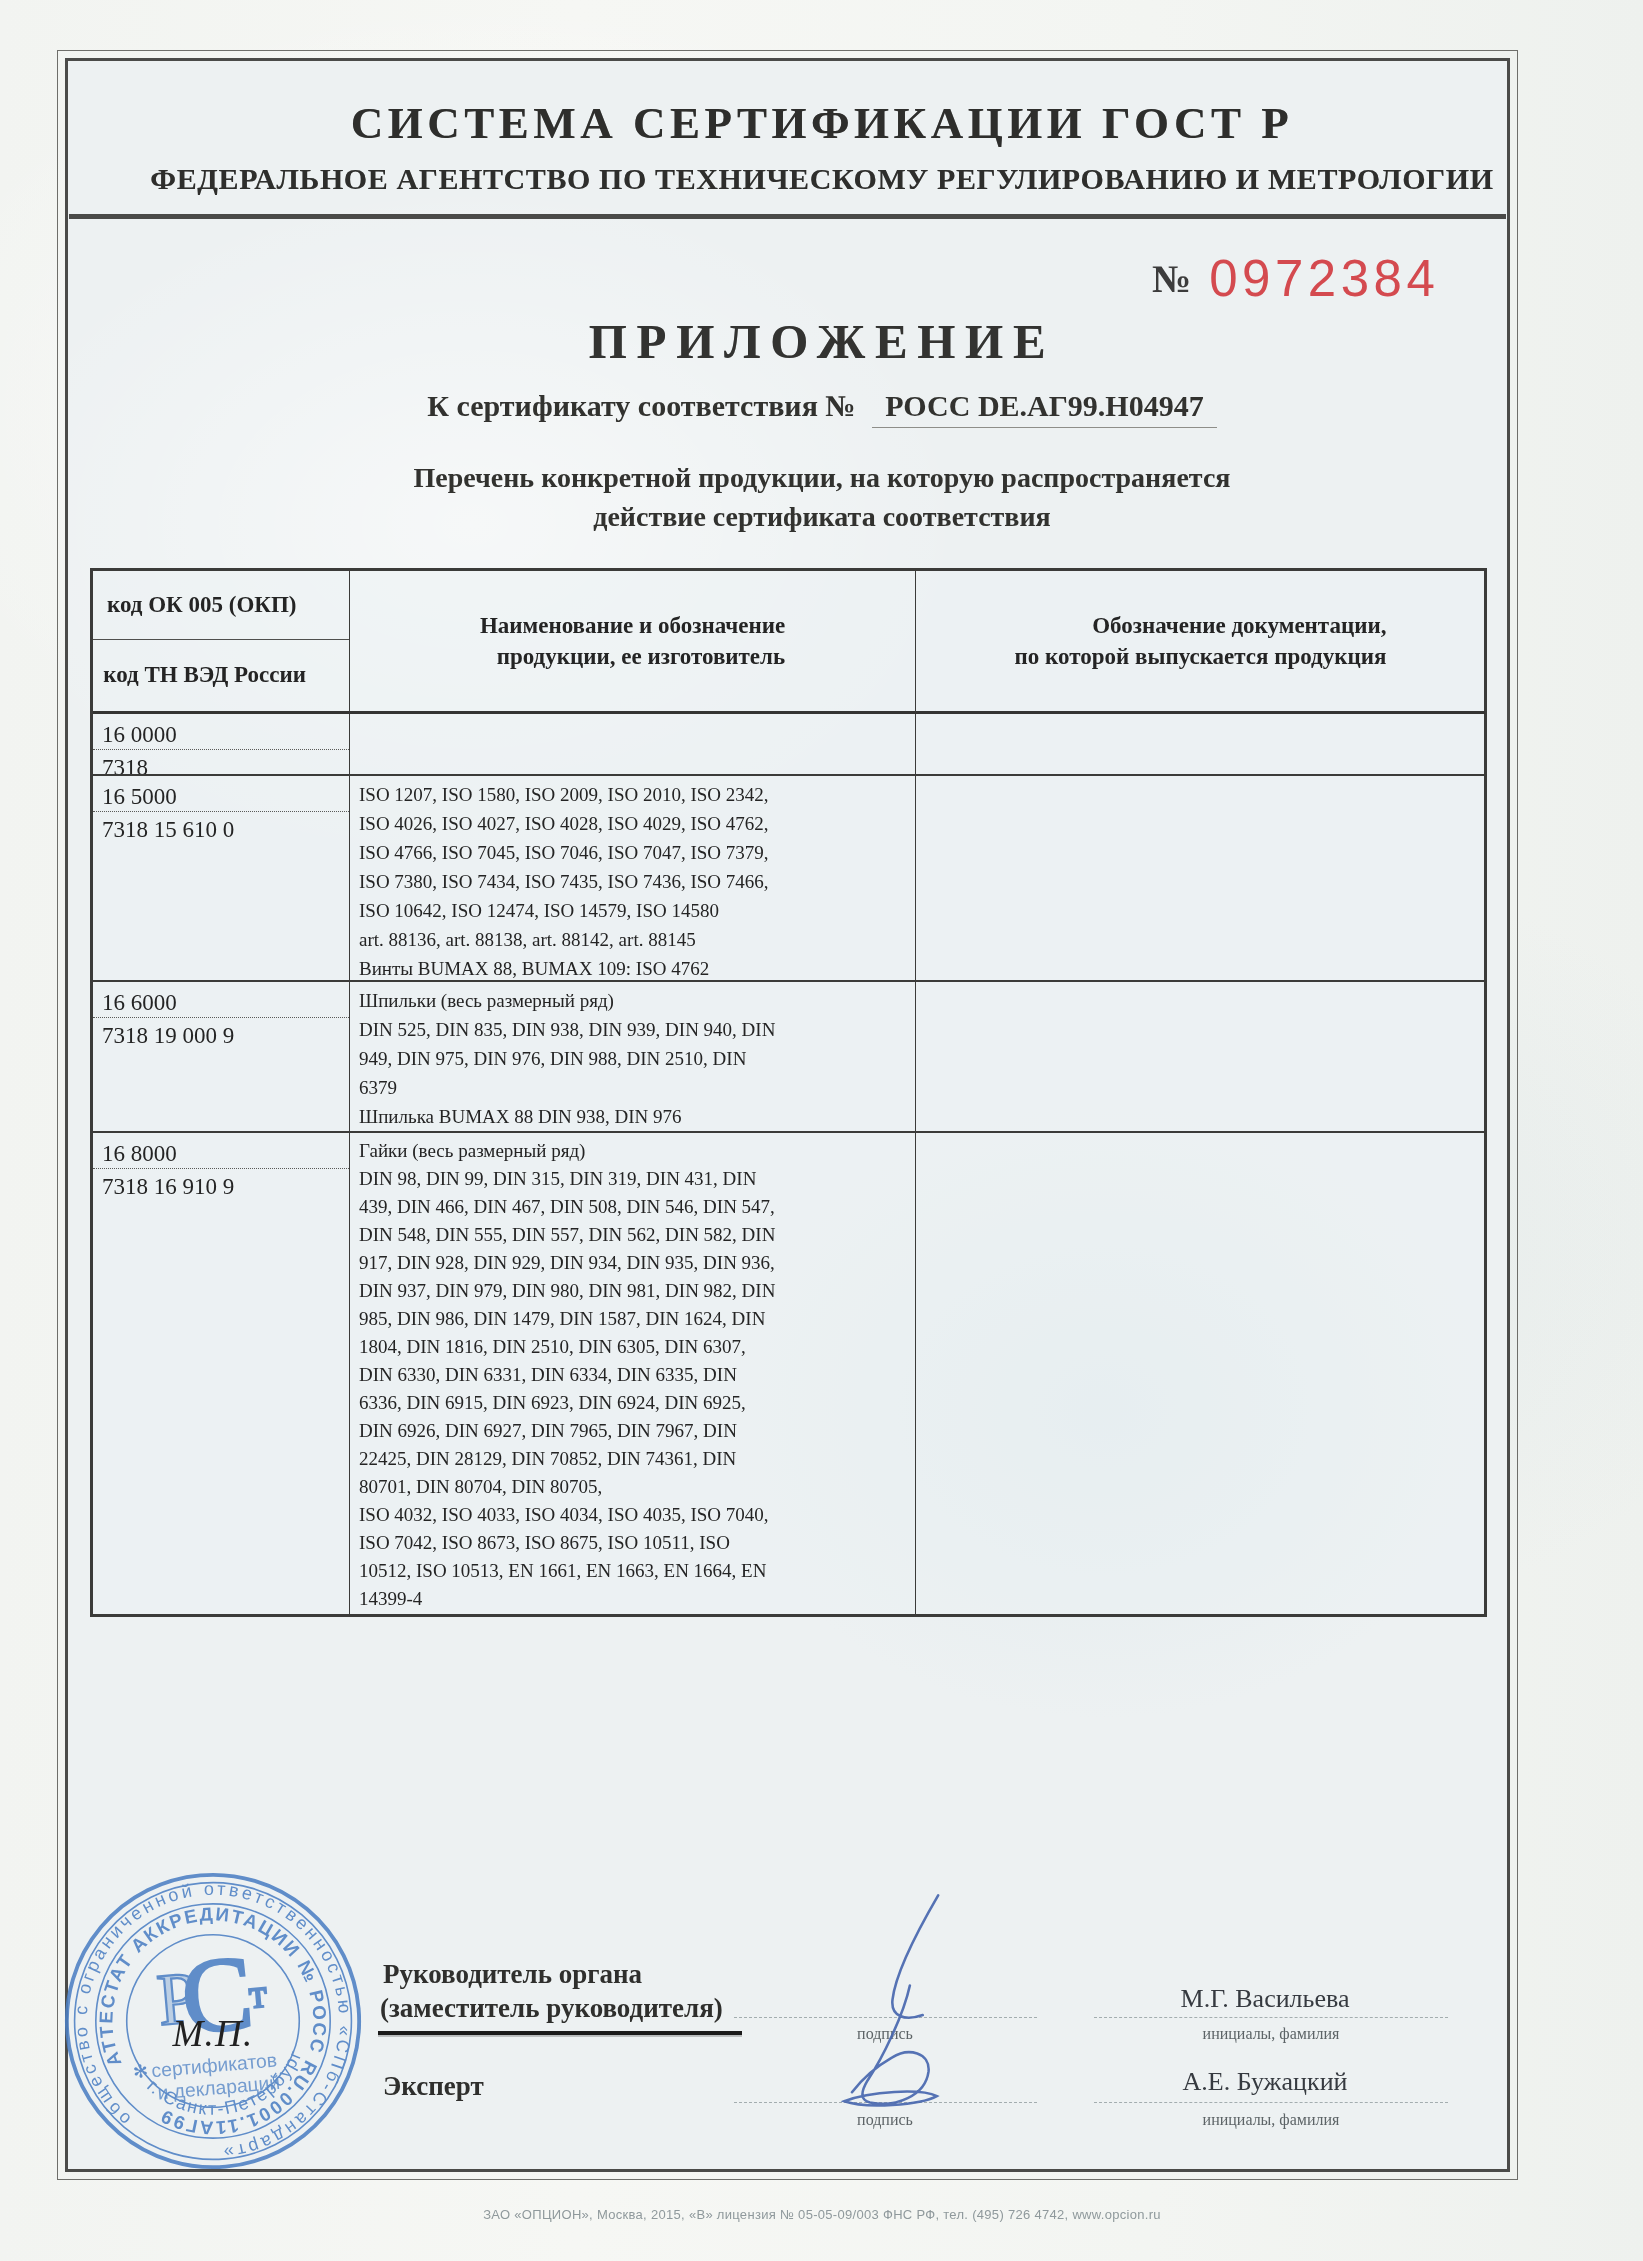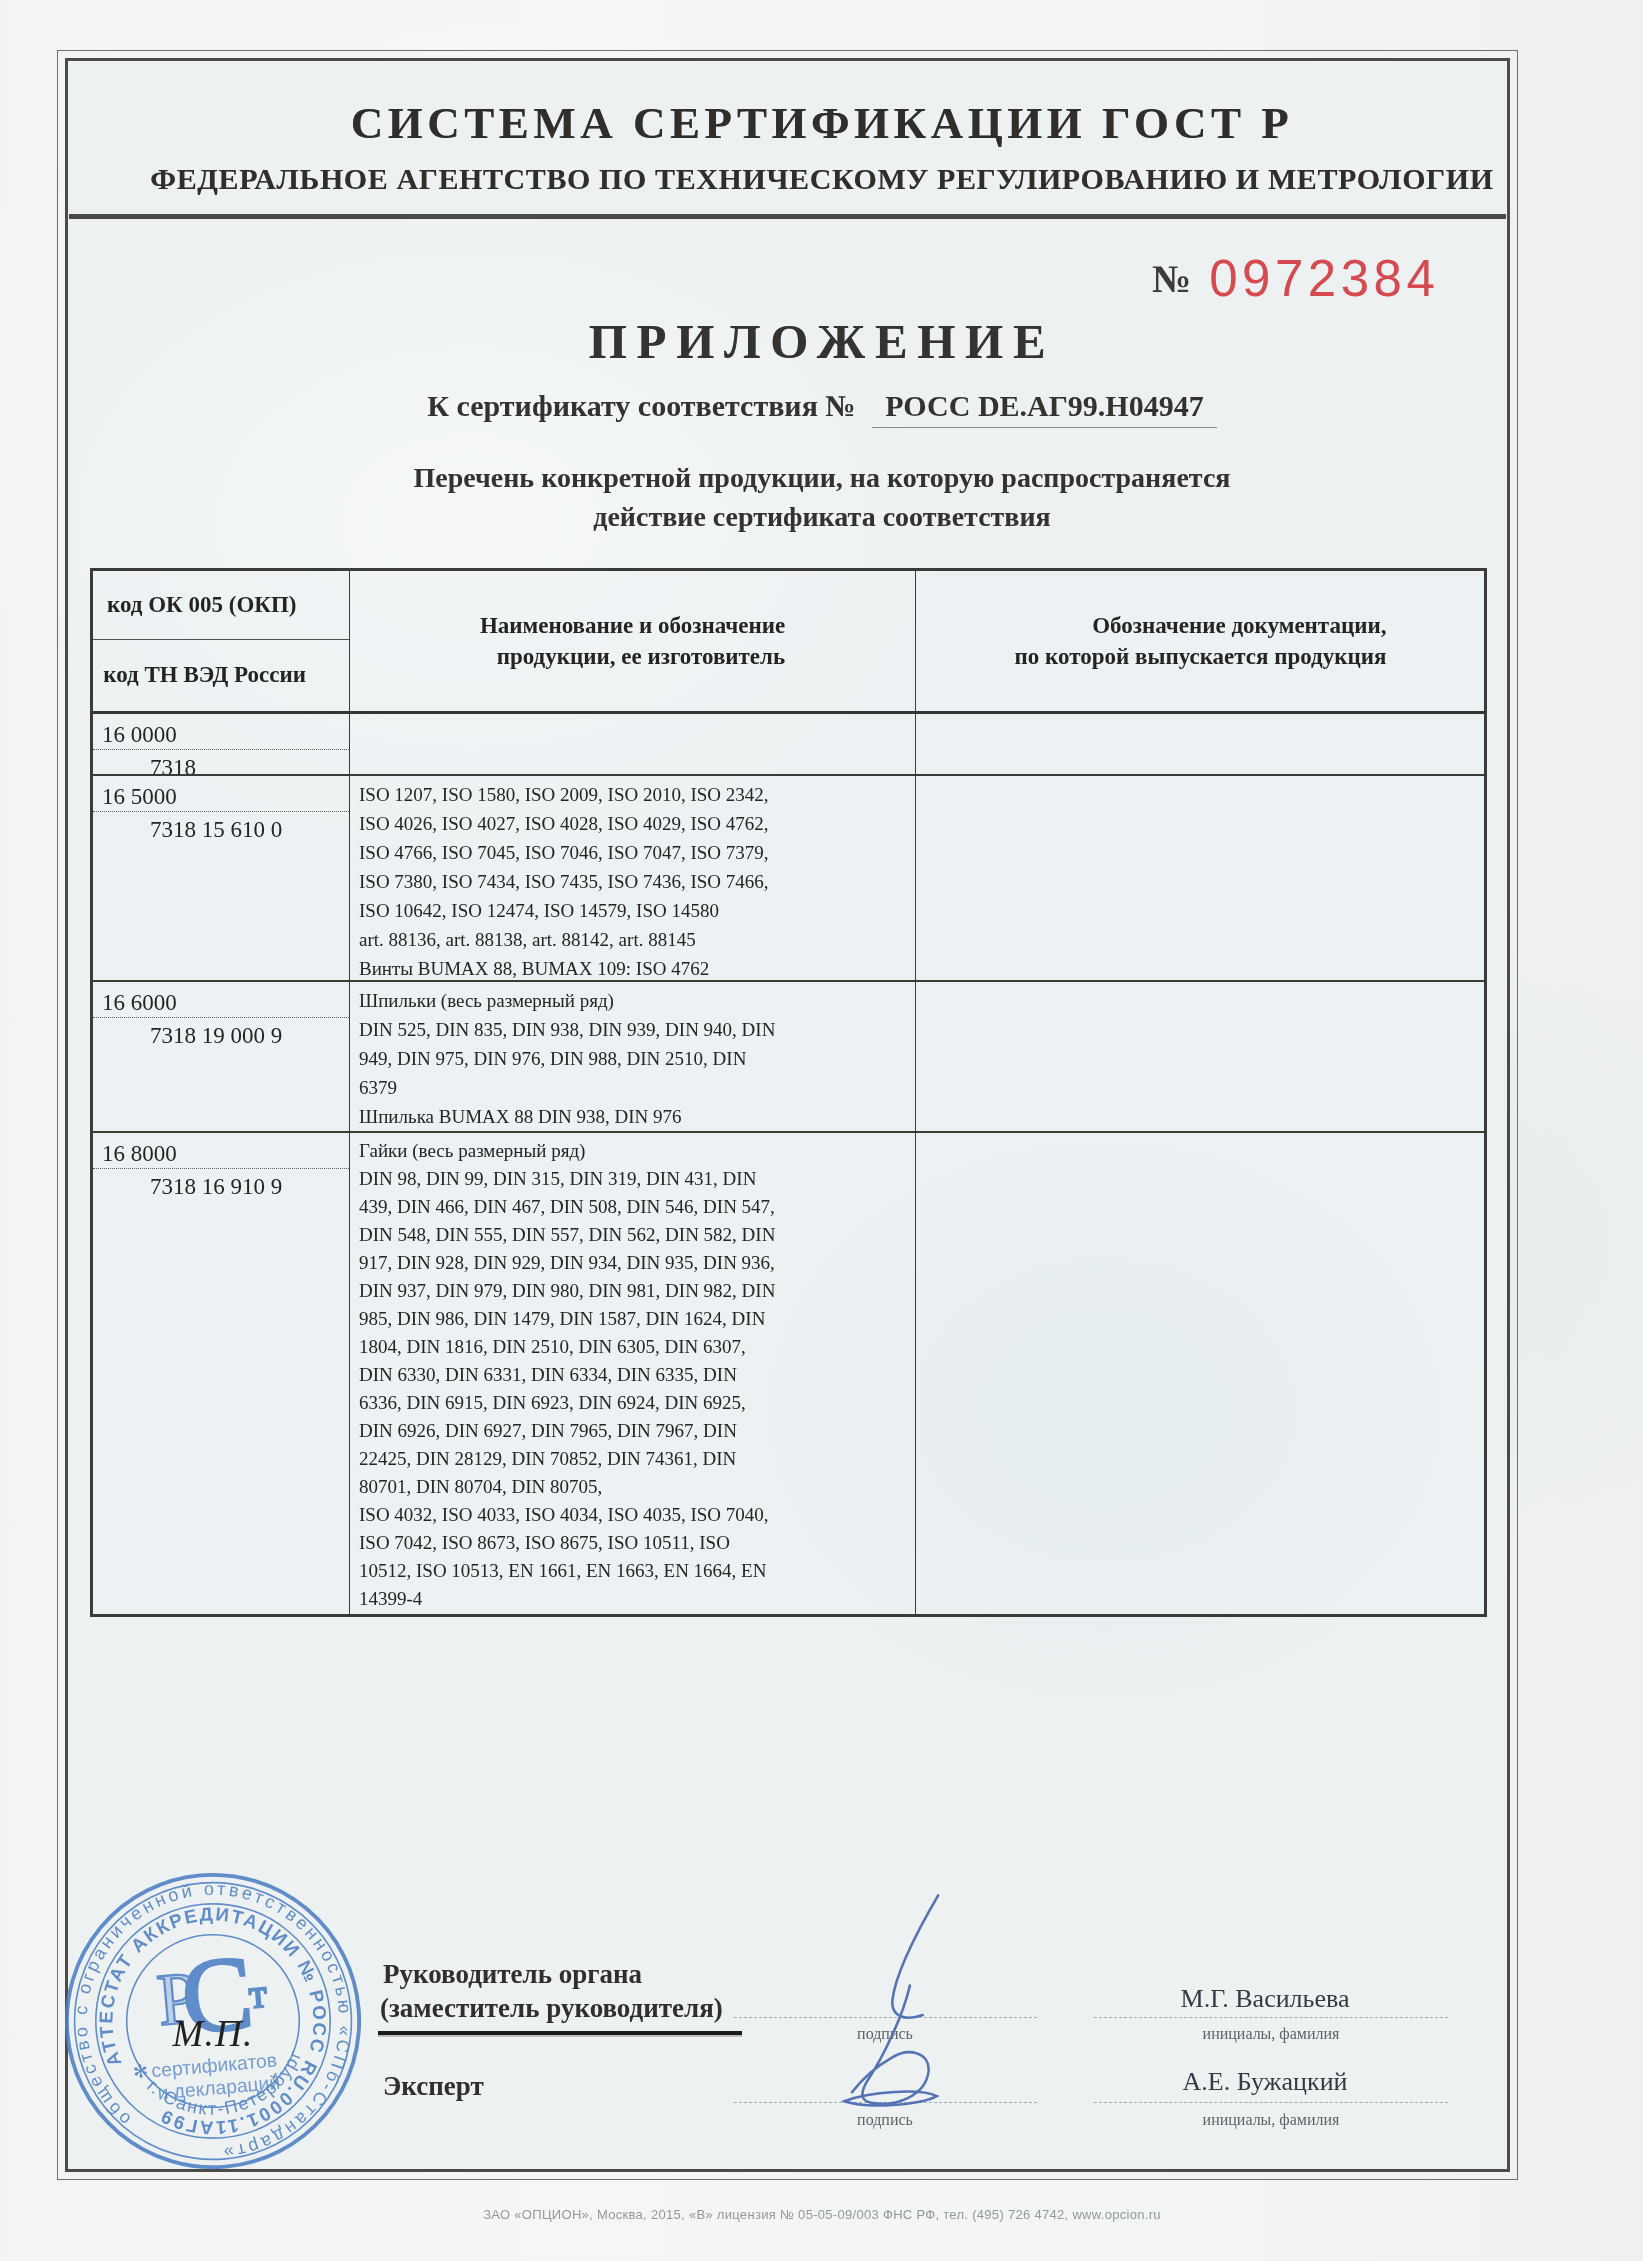--- a/index.html
+++ b/index.html
@@ -42,21 +42,21 @@
   }
   .cell{border-right:1.9px solid #3b3b39;border-bottom:2.6px solid #3b3b39;overflow:hidden;box-sizing:border-box;}
   .cell.lastcol{border-right:none;}
   .cell.lastrow{border-bottom:none;}
   .cell.head{border-bottom:3.2px solid #343432;}
   .hsplit-top{height:68px;display:flex;align-items:center;padding-left:14px;border-bottom:1.3px solid #4f4f4d;font-weight:600;font-family:Liberation Serif, serif;}
   .hsplit-bot{height:70px;display:flex;align-items:center;padding-left:10.3px;font-weight:600;}
   .hc{display:flex;align-items:center;justify-content:center;text-align:right;height:100%;font-weight:600;line-height:31px;}
   .okp{padding:7.7px 0 0 9px;height:27px;}
   .codesep{border-top:1.9px dotted #5a5a58;}
-  .tnv{padding:5.1px 0 0 9px;margin-left:48px;}
+  .tnv{padding:5.1px 0 0 9px;}
   .prod{padding:3.9px 6.4px 0 9px;font-size:19px;}
   .lh45{line-height:29px;}
   .lh43{line-height:28px;}
 
   .sig-label{font-size:27px;font-weight:700;color:#2f2f2d;}
   .sig-underline{height:3.9px;background:#1b1b1b;box-shadow:0 1.9px 0 rgba(27,27,27,.25);}
   .dashline{border-bottom:1.3px dashed #a3adaf;}
   .caption{font-size:16px;color:#5d6467;}
   .sig-name{font-size:26px;color:#363a40;}
   .mp-mark{font-size:37px;color:#212121;letter-spacing:1.3px;font-style:italic;}

